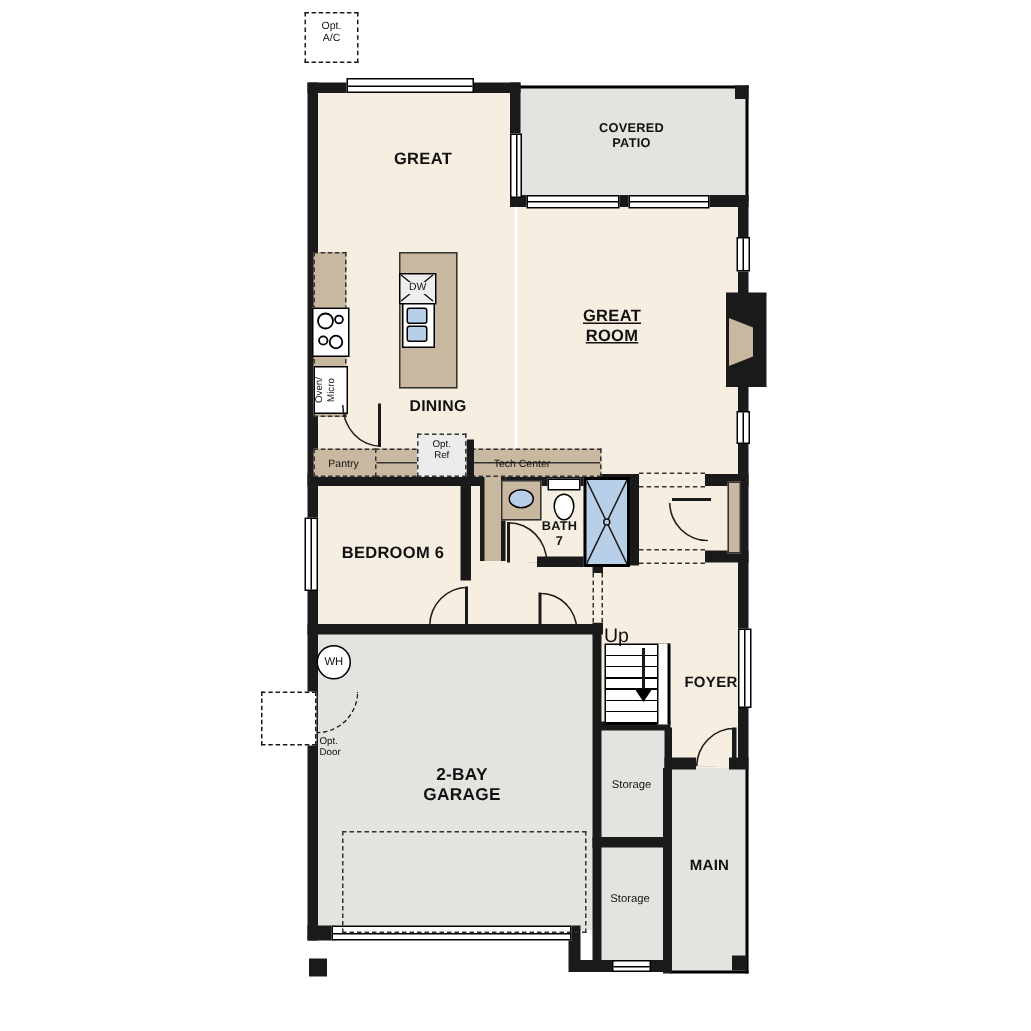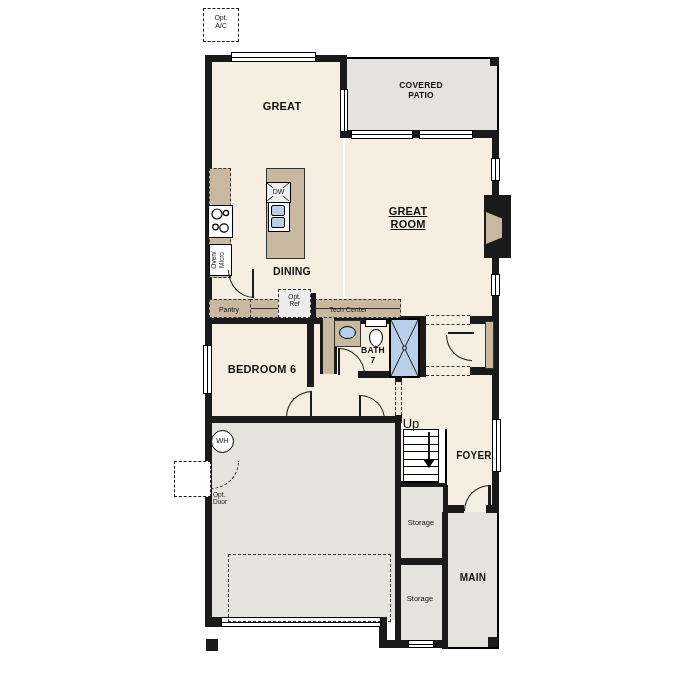--- a/index.html
+++ b/index.html
@@ -177,19 +177,21 @@
   <div class="lbl" style="left:247px;top:100px;width:70px;font-size:11px;">GREAT</div>
   <div class="lbl" style="left:388px;top:81px;width:66px;font-size:8.5px;">COVERED
 PATIO</div>
   <div class="lbl" style="left:379px;top:205px;width:58px;font-size:11px;text-decoration:underline;">GREAT
 ROOM</div>
   <div class="lbl" style="left:258px;top:265px;width:68px;font-size:10.5px;">DINING</div>
   <div class="lbl" style="left:217px;top:363px;width:90px;font-size:11px;">BEDROOM 6</div>
   <div class="lbl" style="left:358px;top:346px;width:30px;font-size:8.5px;">BATH
 7</div>
   <div class="lbl" style="left:450px;top:450px;width:48px;font-size:10px;">FOYER</div>
+  <div class="lbl" style="left:263px;top:511px;width:90px;font-size:11.5px;">2-BAY
+GARAGE</div>
   <div class="lbl" style="left:449px;top:572px;width:48px;font-size:10px;">MAIN</div>
   <div class="lbl sm" style="left:400px;top:519px;width:42px;font-size:7.5px;">Storage</div>
   <div class="lbl sm" style="left:399px;top:595px;width:42px;font-size:7.5px;">Storage</div>
   <div class="lbl sm" style="left:208px;top:491px;width:30px;font-size:6.5px;text-align:left;padding-left:5px;">Opt.
 Door</div>
 
 </div>
 
 </body></html>

